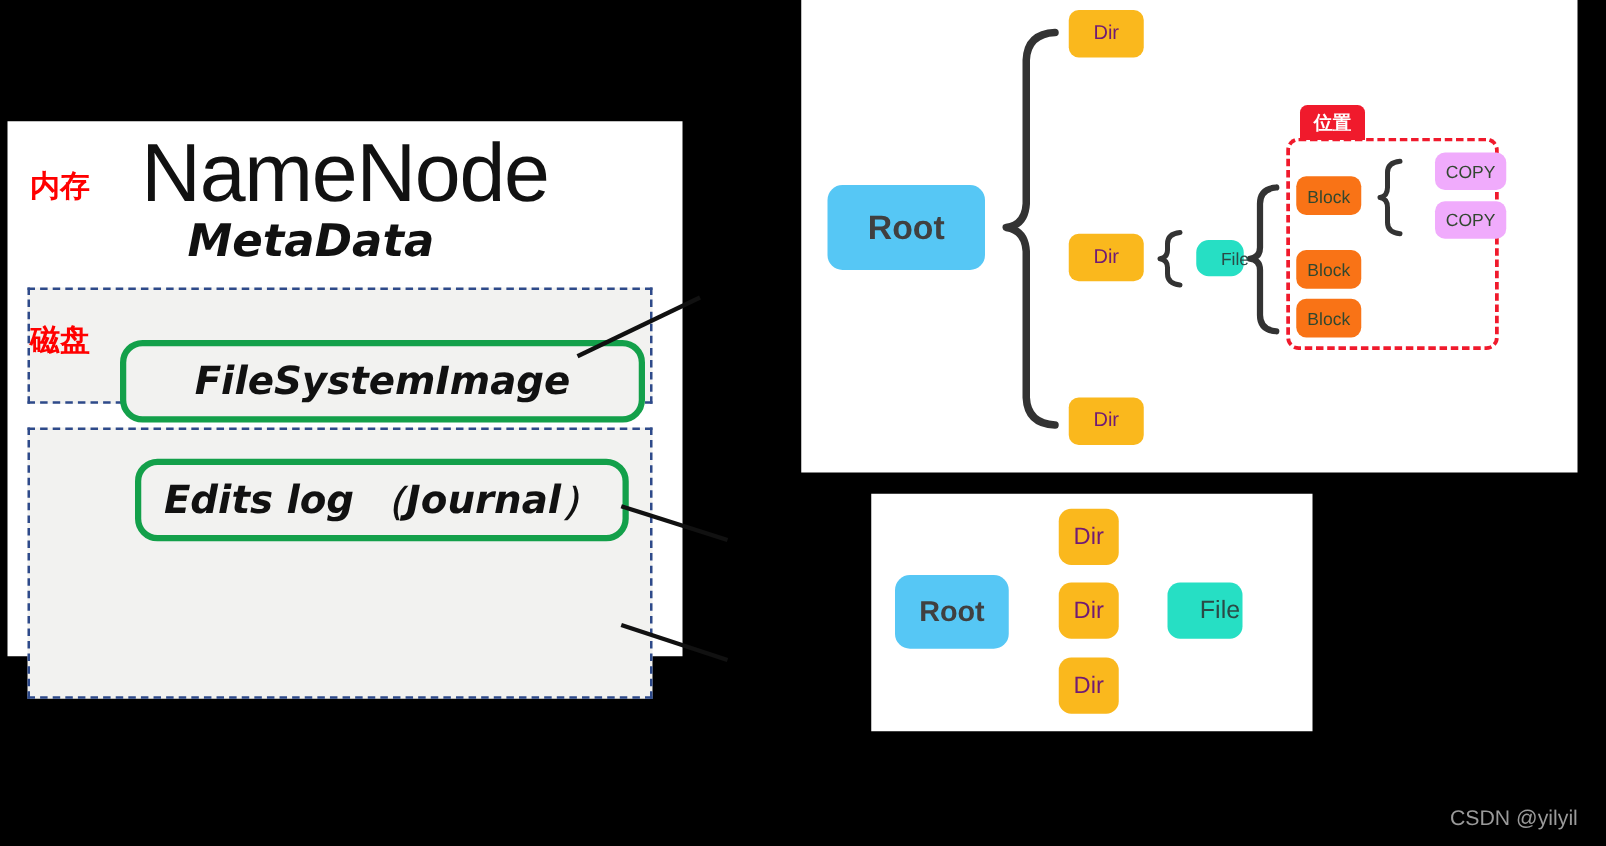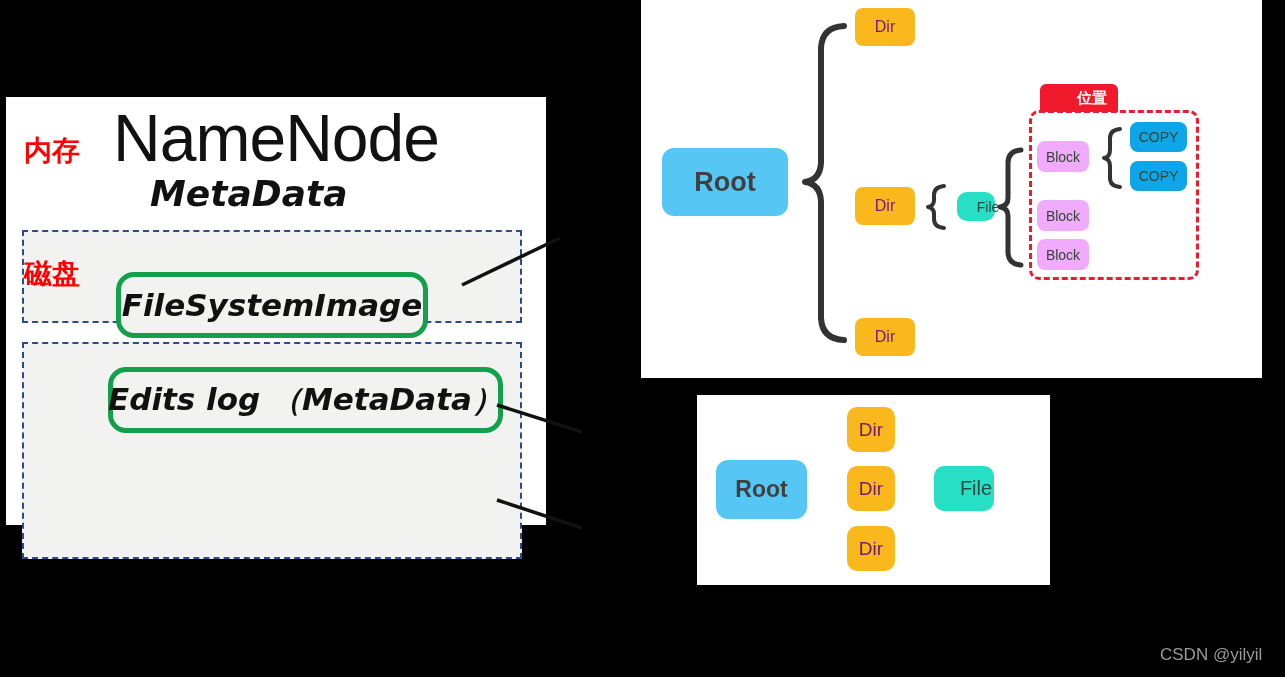--- a/index.html
+++ b/index.html
@@ -24,21 +24,21 @@
     position:absolute;
     border:2px dashed #2e4a8a;
     background:#f2f2f0;
     box-sizing:border-box;
   }
   .mem-group{left:16px;top:133px;width:500px;height:93px;}
   .disk-group{left:16px;top:245px;width:500px;height:217px;}
 
   .cn-label{
     position:absolute;color:#ff0000;font-weight:700;
-    font-size:28px;line-height:1;letter-spacing:0px;
+    font-size:24px;line-height:1;letter-spacing:0px;
     font-family:"DejaVu Sans","Liberation Sans",sans-serif;
     text-align:center;
   }
   .mem-label{left:24px;top:137px;}
   .disk-label{left:24px;top:260px;}
 
   .metadata-text{
     position:absolute;left:150px;top:152px;width:250px;
     font-size:36px;font-style:italic;font-weight:bold;color:#111;
     text-align:left;line-height:1.1;
@@ -50,21 +50,21 @@
     position:absolute;
     border:5px solid #13a04a;
     border-radius:18px;
     background:#f2f2f0;
     box-sizing:border-box;
     display:flex;align-items:center;justify-content:center;
     font-size:31px;font-style:italic;font-weight:bold;color:#111;
     font-family:"DejaVu Sans","Liberation Sans",sans-serif;
     white-space:nowrap;
   }
-  .fsimage-box{left:116px;top:272px;width:312px;height:66px;}
+  .fsimage-box{left:96px;top:272px;width:420px;height:66px;}
   .editslog-box{left:108px;top:367px;width:395px;height:66px;}
 
   
   .conn-svg{position:absolute;left:0;top:0;width:1285px;height:677px;pointer-events:none;}
 
   
   .tree-panel{
     position:absolute;left:641px;top:0px;width:621px;height:378px;
     background:#ffffff;
   }
@@ -72,22 +72,22 @@
     position:absolute;box-sizing:border-box;border-radius:8px;
     display:flex;align-items:center;justify-content:center;
     font-family:"Liberation Sans","DejaVu Sans",sans-serif;
   }
   .node-root{
     background:#56c7f5;color:#404040;font-weight:bold;
     border-radius:12px;
   }
   .node-dir{background:#fab81d;color:#701a75;}
   .node-file{background:#26dfc4;color:#2b4a46;border-radius:10px;padding-left:24px;}
-  .node-block{background:#f0abfc;color:#31472f;}
-  .node-copy{background:#0ea5e9;color:#31472f;}
+  .node-block{background:#f97316;color:#31472f;}
+  .node-copy{background:#f0abfc;color:#31472f;margin-left:18px;}
 
   
   .t-root{left:662px;top:148px;width:126px;height:68px;font-size:27px;}
   .t-dir1{left:855px;top:8px;width:60px;height:38px;font-size:16px;}
   .t-dir2{left:855px;top:187px;width:60px;height:38px;font-size:16px;}
   .t-dir3{left:855px;top:318px;width:60px;height:38px;font-size:16px;}
   .t-file{left:957px;top:192px;width:38px;height:29px;font-size:14px;}
   .t-block1{left:1037px;top:141px;width:52px;height:31px;font-size:14px;}
   .t-block2{left:1037px;top:200px;width:52px;height:31px;font-size:14px;}
   .t-block3{left:1037px;top:239px;width:52px;height:31px;font-size:14px;}
@@ -98,21 +98,20 @@
     position:absolute;left:1029px;top:110px;width:170px;height:170px;
     border:3px dashed #f01a2c;border-radius:10px;box-sizing:border-box;
     background:transparent;
   }
   .red-tab{
     position:absolute;left:1040px;top:84px;width:52px;height:28px;
     background:#f01a2c;color:#ffffff;border-radius:6px 6px 0 0;
     display:flex;align-items:center;justify-content:center;
     font-size:15px;font-weight:bold;
     font-family:"DejaVu Sans","Liberation Sans",sans-serif;
-    padding-left:26px;
   }
 
   
   .tree2-panel{
     position:absolute;left:697px;top:395px;width:353px;height:190px;
     background:#ffffff;
   }
   .b-root{left:716px;top:460px;width:91px;height:59px;font-size:23px;border-radius:12px;}
   .b-dir1{left:847px;top:407px;width:48px;height:45px;font-size:19px;border-radius:10px;}
   .b-dir2{left:847px;top:466px;width:48px;height:45px;font-size:19px;border-radius:10px;}
@@ -140,21 +139,21 @@
   </div>
 
   <div class="cn-label mem-label">内存</div>
 
   <div class="metadata-text">MetaData</div>
 
   <div class="cn-label disk-label">磁盘</div>
 
   <div class="green-box fsimage-box">FileSystemImage</div>
 
-  <div class="green-box editslog-box">Edits log （MetaData）</div>
+  <div class="green-box editslog-box">Edits log （Journal）</div>
 
   <svg class="conn-svg" viewBox="0 0 1285 677" xmlns="http://www.w3.org/2000/svg">
     <line x1="462" y1="285" x2="560" y2="238" stroke="#111" stroke-width="3.5"></line>
     <line x1="497" y1="405" x2="582" y2="432" stroke="#111" stroke-width="3.5"></line>
     <line x1="497" y1="500" x2="582" y2="528" stroke="#111" stroke-width="3.5"></line>
   </svg>
 
   <div class="tree-panel"></div>
 
   <svg class="conn-svg" viewBox="0 0 1285 677" xmlns="http://www.w3.org/2000/svg">

